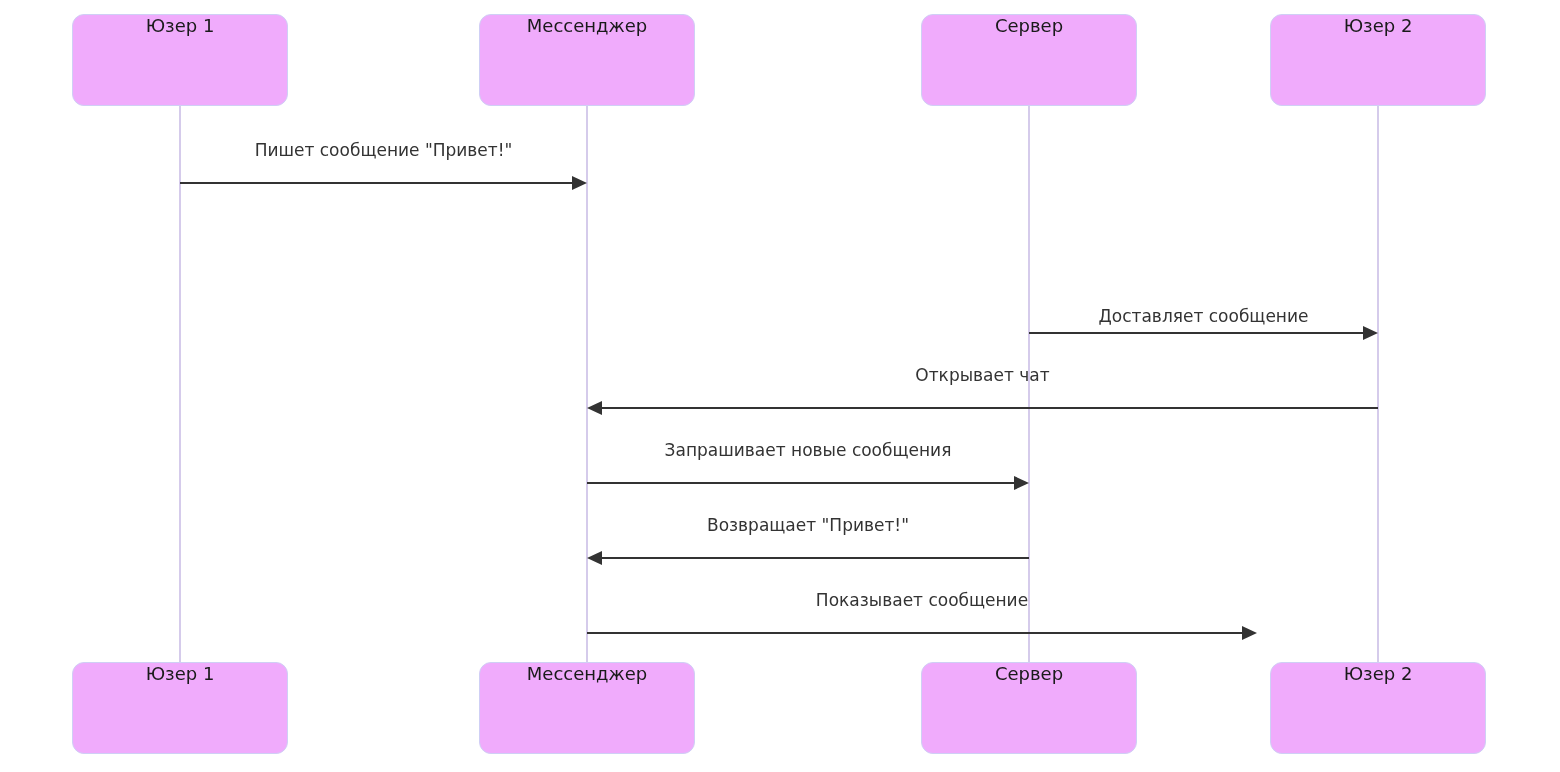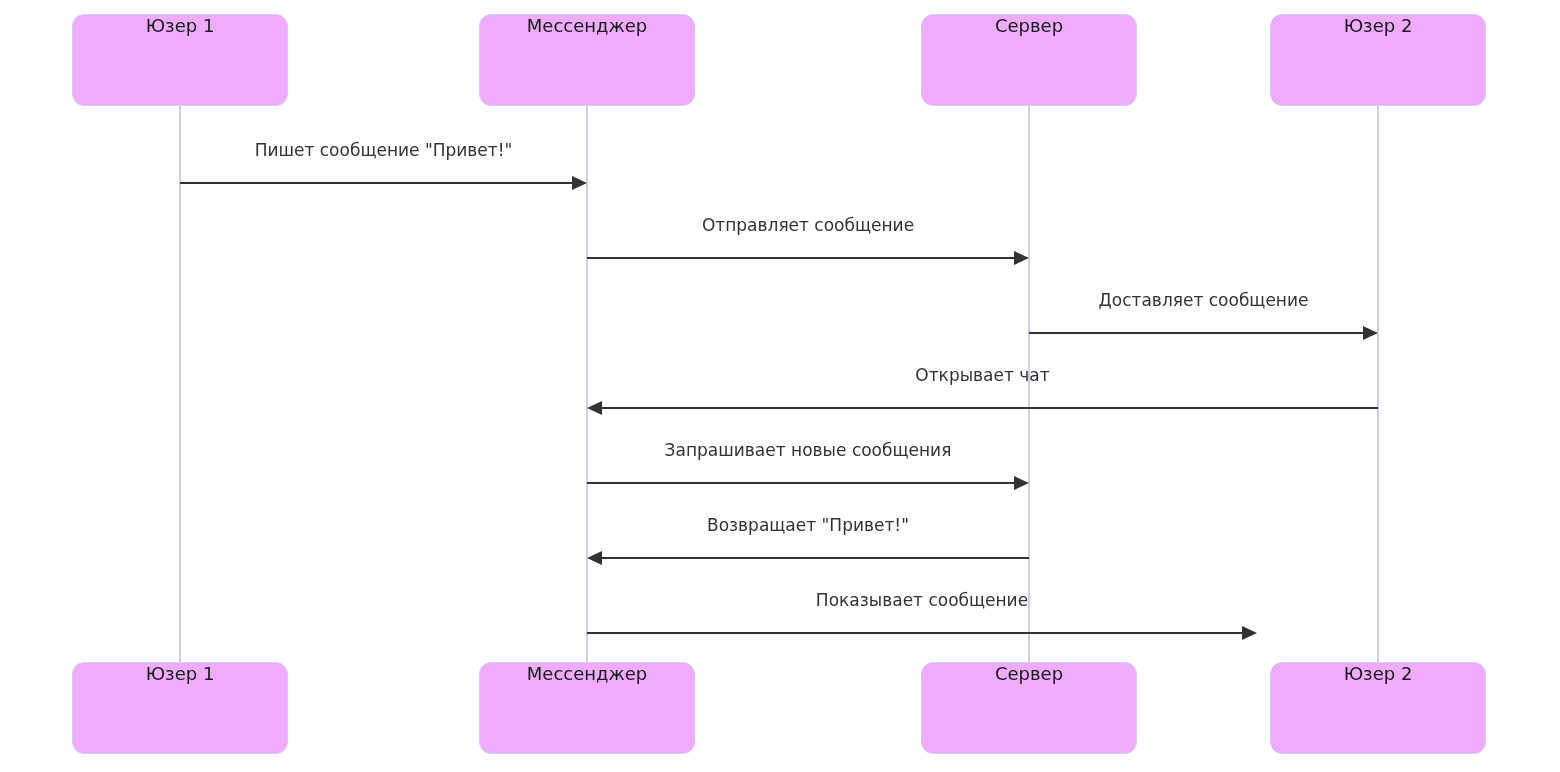--- a/index.html
+++ b/index.html
@@ -111,30 +111,23 @@
   </div>
 
   <div class="message" style="left:180px; top:140px; width:407px; height:58px">
     <span class="msg-label" style="top:0">Пишет сообщение "Привет!"</span>
     <div class="msg-arrow dir-right" style="top:36px">
       <div class="line"></div>
       <div class="head"></div>
     </div>
   </div>
 
-  <div class="message" style="left:587px; top:215px; width:442px; height:58px">
-    <span class="msg-label" style="top:0">Отправляет сообщение</span>
-    <div class="msg-arrow dir-right" style="top:36px">
-      <div class="line"></div>
-      <div class="head"></div>
-    </div>
-  </div>
 
   <div class="message" style="left:1029px; top:290px; width:349px; height:58px">
-    <span class="msg-label" style="top:0">Доставляет сообщение</span>
+    <span class="msg-label" style="top:16px">Доставляет сообщение</span>
     <div class="msg-arrow dir-right" style="top:36px">
       <div class="line"></div>
       <div class="head"></div>
     </div>
   </div>
 
   <div class="message" style="left:587px; top:440px; width:442px; height:58px">
     <span class="msg-label" style="top:0">Запрашивает новые сообщения</span>
     <div class="msg-arrow dir-right" style="top:36px">
       <div class="line"></div>

